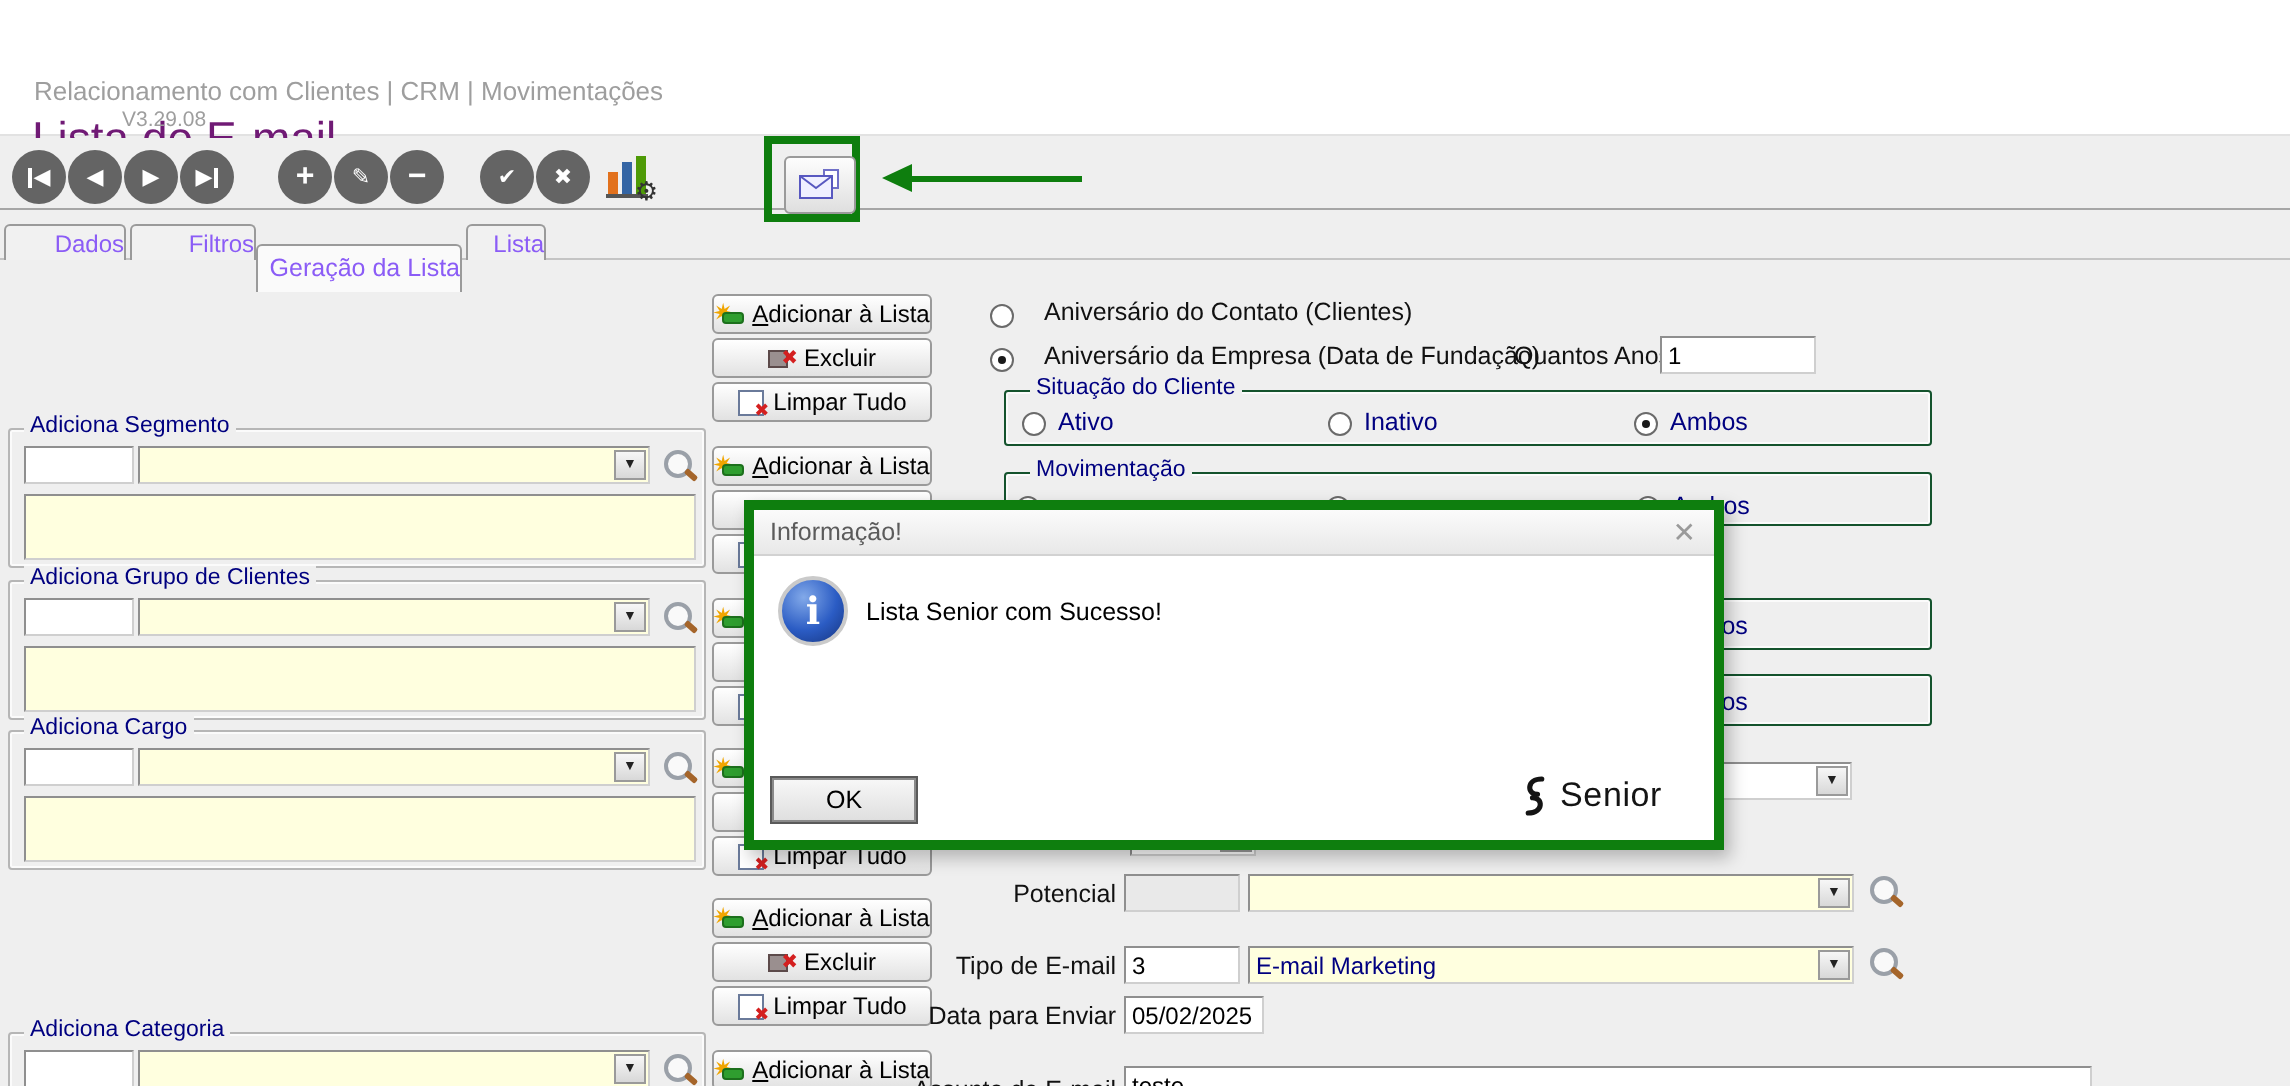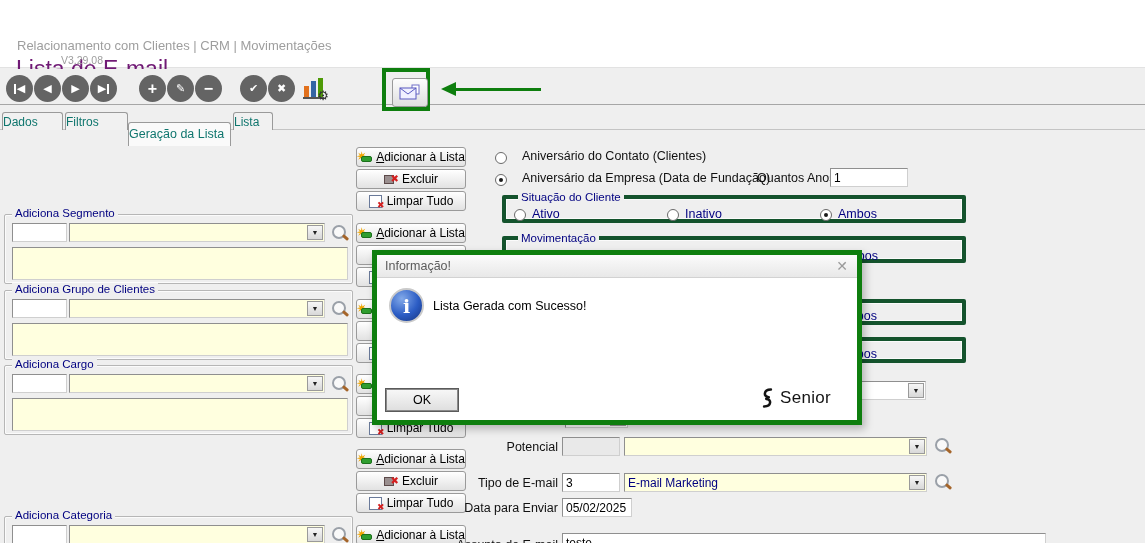--- a/index.html
+++ b/index.html
@@ -35,21 +35,21 @@
                background:linear-gradient(#fdfdfd,#dfdfdf); border:1px solid #9a9a9a;
                border-radius:3px; display:flex; align-items:center; justify-content:center; cursor:pointer; }
   .arrow-line { position:absolute; left:456px; top:88px; width:85px; height:3px; background:#0e7e0e; z-index:20; }
   .arrow-head { position:absolute; left:441px; top:82px; width:0; height:0; z-index:20;
                 border-top:7px solid transparent; border-bottom:7px solid transparent;
                 border-right:15px solid #0e7e0e; }
 
   
   .tabline { position:absolute; left:0; top:129px; width:100%; height:1px; background:#c4c4c4; }
   .tab { position:absolute; height:18px; top:112px; background:#f1f1f1; border:1px solid #9a9a9a;
-         border-bottom:none; border-radius:3px 3px 0 0; font-size:12px; color:#0f766e; text-align:left;
+         border-bottom:none; border-radius:3px 3px 0 0; font-size:12px; color:#8b5cf6; text-align:right;
          padding-top:2px; cursor:pointer; }
   .tab.active { top:107px; height:24px; background:#fafafa; padding-top:4px; z-index:5; font-size:12.5px;margin-top:15px; }
 
   
   .grp { position:absolute; left:4px; width:349px; height:70px; border:1px solid #b6b6b6;
          border-radius:2px; box-shadow:inset 0 0 0 1px #fbfbfb; }
   .grp-label { position:absolute; top:-8px; left:7px; background:#efefef; padding:0 3px;
                font-size:11.5px; color:#000080; white-space:nowrap; }
   .sunk { border:1px solid; border-color:#8f8f8f #cfcfcf #cfcfcf #8f8f8f; background:#fff; }
   .yel { background:#ffffdf; }
@@ -91,21 +91,21 @@
                                   repeating-linear-gradient(90deg,#aab6cc 0 1px,transparent 1px 3px); }
   .ico-clear::after { content:"✖"; position:absolute; right:-2px; bottom:-2px; color:#d41f1f; font-size:9px; }
 
   
   .radio { position:absolute; width:12px; height:12px; border-radius:50%;
            background:#fff; border:1px solid #6a6a6a; cursor:pointer; }
   .radio.sel::after { content:""; position:absolute; left:3px; top:3px; width:4px; height:4px;
                       border-radius:50%; background:#1a1a1a; }
   .rlabel { position:absolute; font-size:12.5px; color:#111; white-space:nowrap; cursor:default; }
   .rlabel.navy { color:#000080; }
-  .fgrp { position:absolute; border:4px solid #14532d; border-radius:2px; box-shadow:inset 0 0 0 1px #fbfbfb; }
+  .fgrp { position:absolute; border:1px solid #14532d; border-radius:2px; box-shadow:inset 0 0 0 1px #fbfbfb; }
   .flabel { position:absolute; font-size:12.5px; color:#111; text-align:right; white-space:nowrap; }
   .input { position:absolute; font-size:12px; padding:1px 3px; color:#000; }
 
   
   .dlg { position:absolute; left:372px; top:250px; width:490px; height:175px;
          border:5px solid #0e7e0e; background:#fff; z-index:60; box-shadow:3px 4px 8px rgba(0,0,0,.25); }
   .dlg-title { position:absolute; left:0; top:0; right:0; height:23px;
                background:linear-gradient(#fbfbfb,#e8e8e8); border-bottom:1px solid #d2d2d2;
                font-size:12.5px; color:#5b5b5b; padding:4px 0 0 8px; }
   .dlg-close { position:absolute; right:9px; top:3px; font-size:14px; color:#9a9a9a; cursor:pointer; }
@@ -372,21 +372,21 @@
 
   <span class="flabel" style="left:448px;top:538px;width:110px">Assunto de E-mail</span>
   <input class="input sunk" style="left: 562px; top: 533px; width: 484px; height: 19px;" value="teste">
 
   <div class="dlg">
     <div class="dlg-title"><span>Informação!</span></div>
     <span class="dlg-close">✕</span>
     <div class="info-ic">
         <span>i</span>
       </div>
-    <div class="dlg-msg">Lista Gerada com Sucesso!</div>
+    <div class="dlg-msg">Lista Senior com Sucesso!</div>
     <button class="ok-btn">OK</button>
     <div class="brand">
       <svg width="17" height="24" viewBox="0 0 20 26">
         <path d="M14 3 C5 3 5 12 11.5 12" fill="none" stroke="#141414" stroke-width="3" stroke-linecap="round"></path>
         <path d="M6 23 C15 23 15 14 8.5 14" fill="none" stroke="#141414" stroke-width="3" stroke-linecap="round"></path>
       </svg>
       <span class="brand-name">Senior</span>
     </div>
   </div>
 

